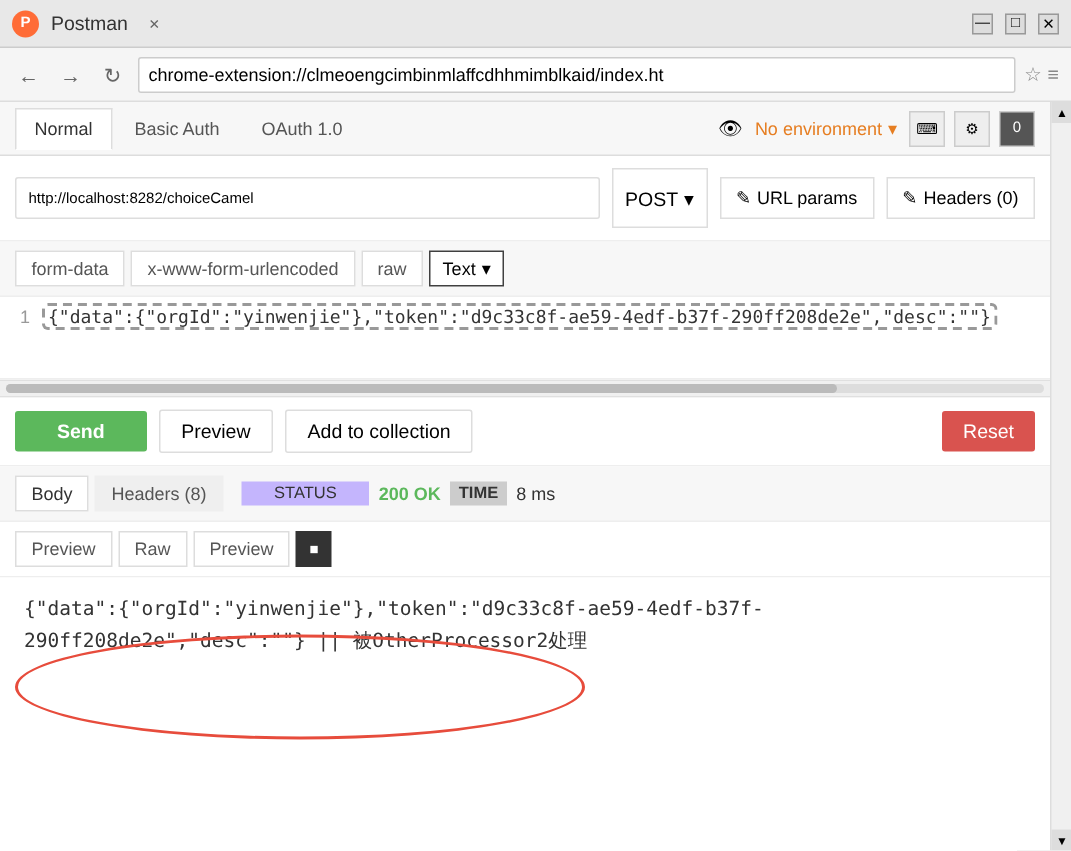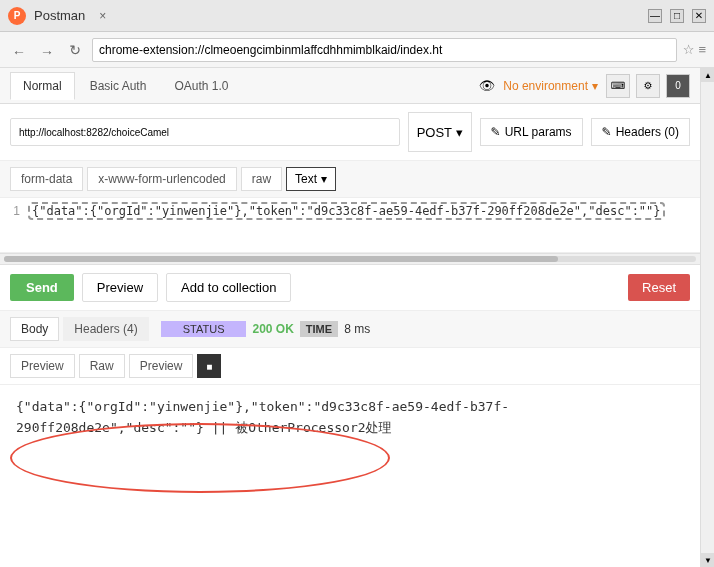--- a/index.html
+++ b/index.html
@@ -310,21 +310,21 @@
       align-items: center;
       padding: 8px 10px;
       gap: 8px;
       background: white;
       border-bottom: 1px solid #eee;
     }
     .send-btn {
       background: #5cb85c;
       color: white;
       border: none;
-      padding: 6px 16px;
+      padding: 6px 28px;
       cursor: pointer;
       font-size: 13px;
       font-weight: bold;
       border-radius: 2px;
     }
     .preview-btn {
       background: white;
       border: 1px solid #ddd;
       padding: 6px 14px;
       cursor: pointer;
@@ -576,21 +576,21 @@
       <button class="send-btn">Send</button>
       <button class="preview-btn">Preview</button>
       <button class="add-collection-btn">Add to collection</button>
       <button class="reset-btn">Reset</button>
     </div>
 
     <div class="response-section">
 
       <div class="response-tabs">
         <button class="response-tab active">Body</button>
-        <button class="response-tab">Headers (4)</button>
+        <button class="response-tab">Headers (8)</button>
         <div class="status-badge">
           <span class="status-label">STATUS</span>
           <span class="status-value">200 OK</span>
           <span class="time-label">TIME</span>
           <span class="time-value">8 ms</span>
         </div>
       </div>
 
       <div class="response-format-tabs">
         <button class="format-tab">Preview</button>

